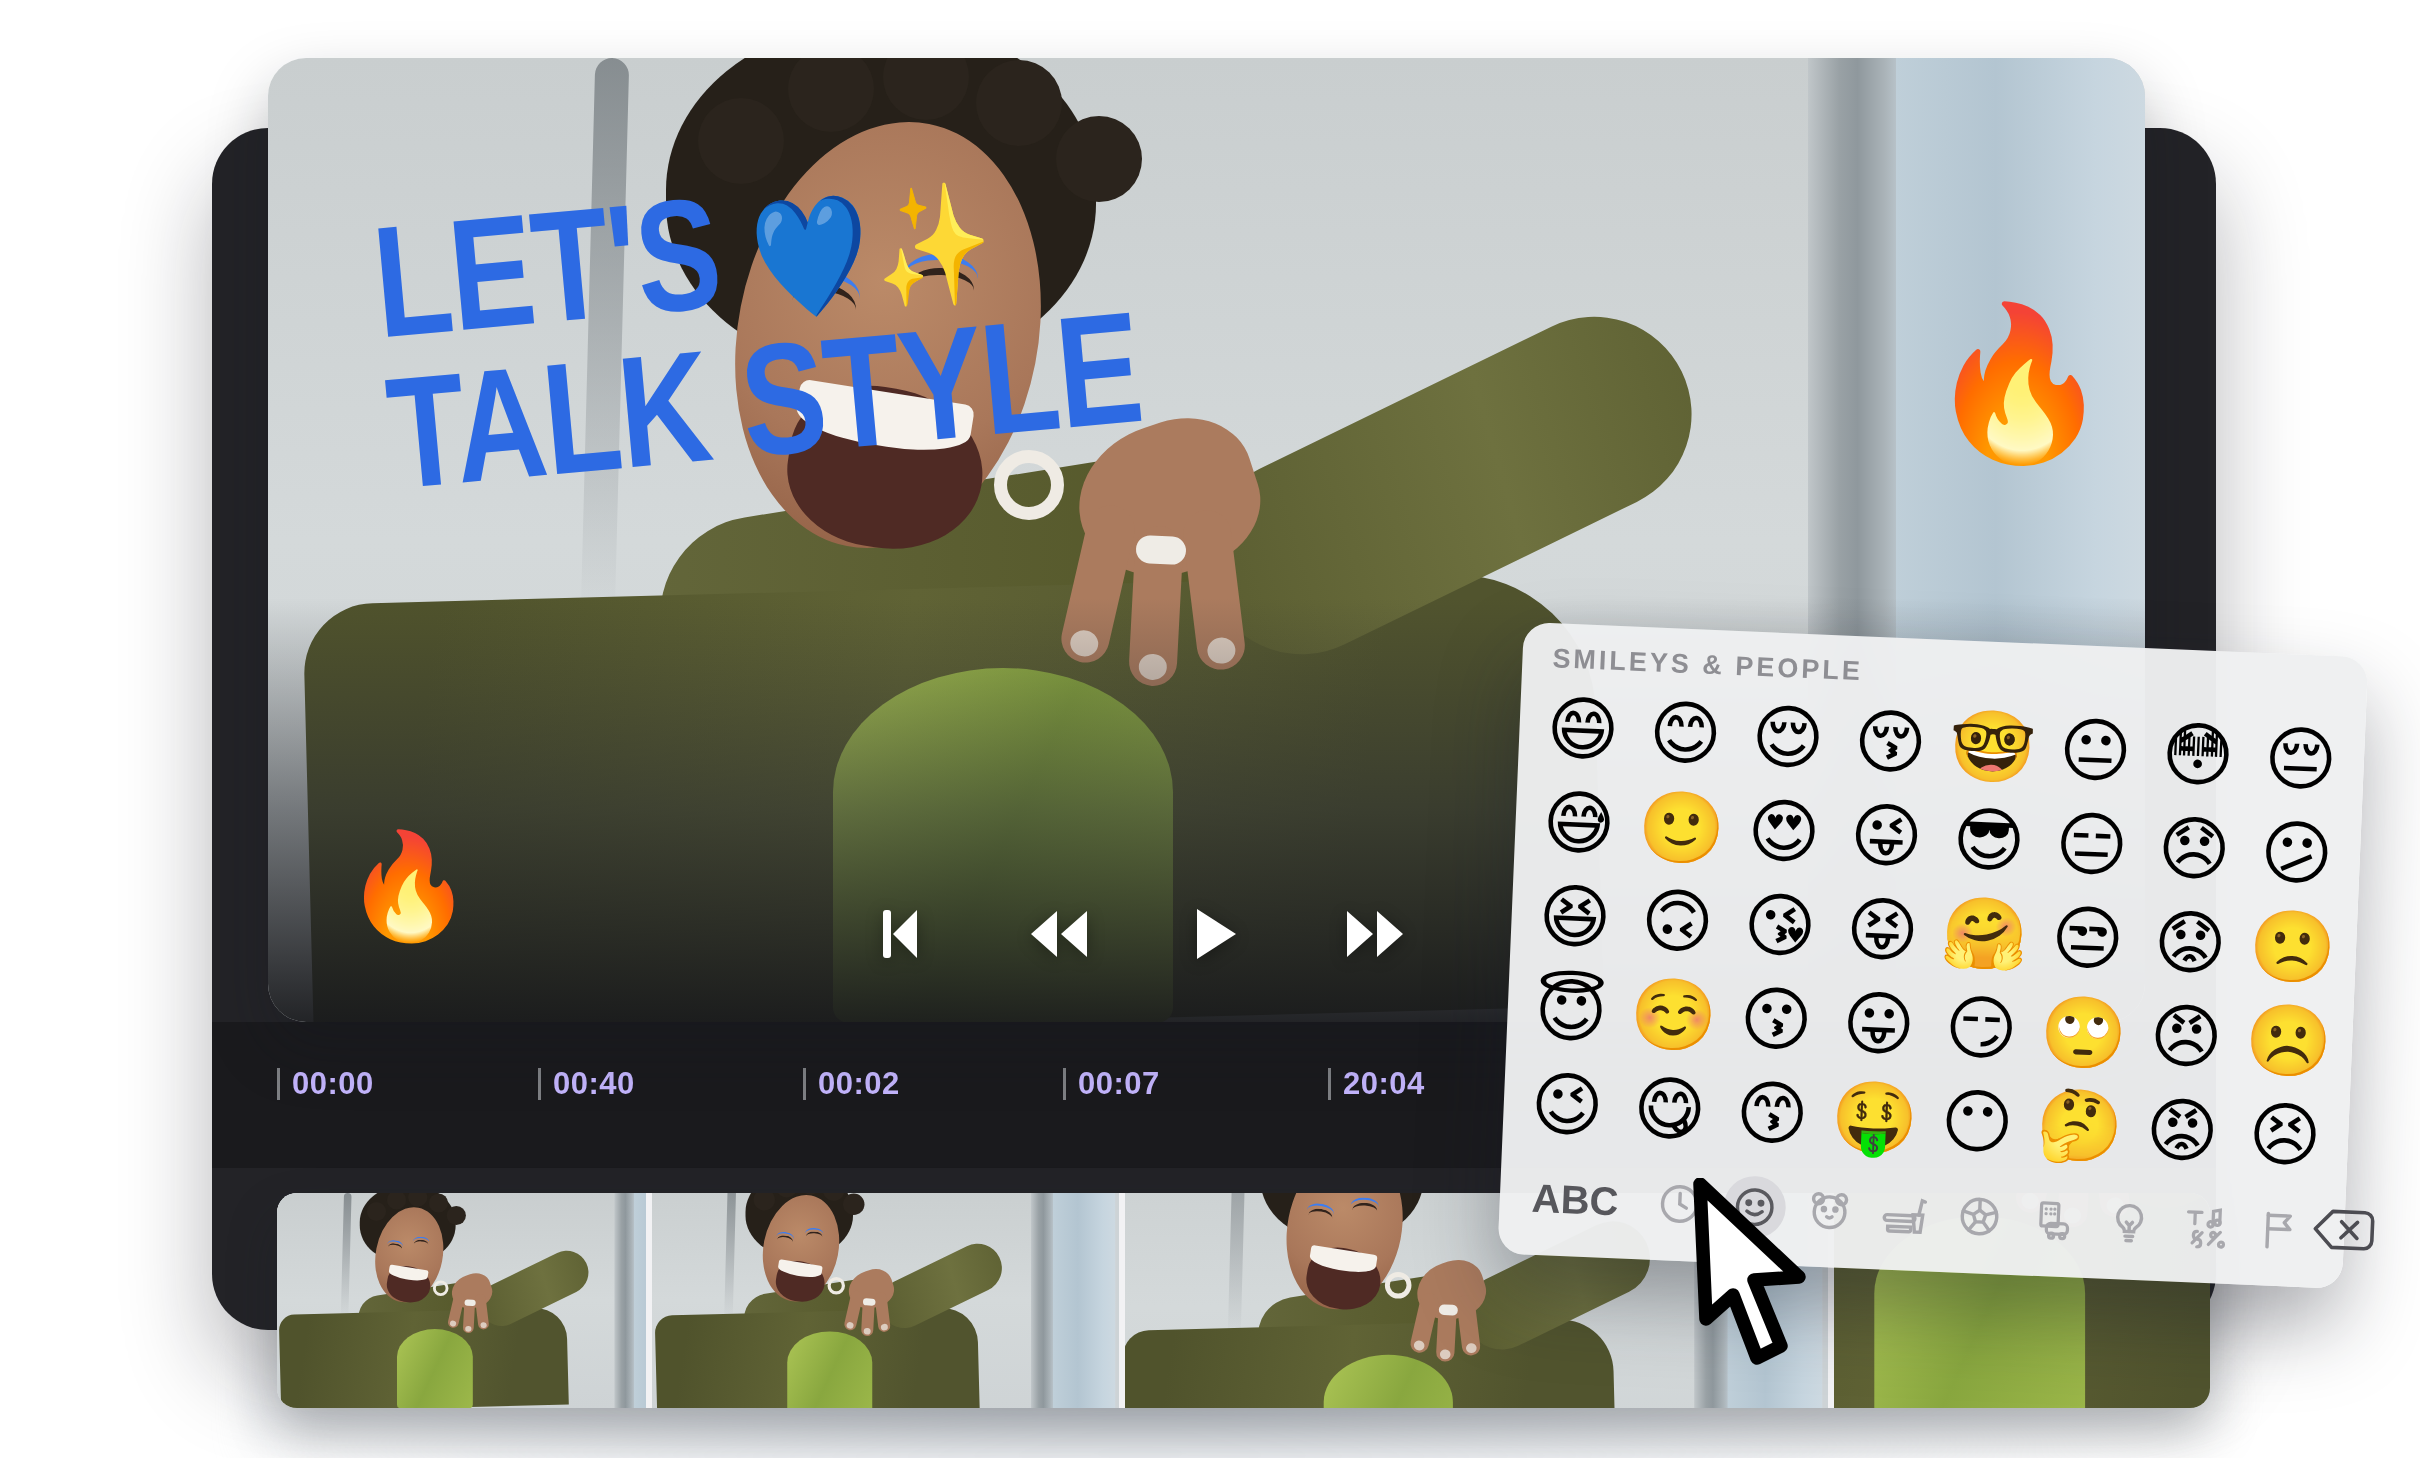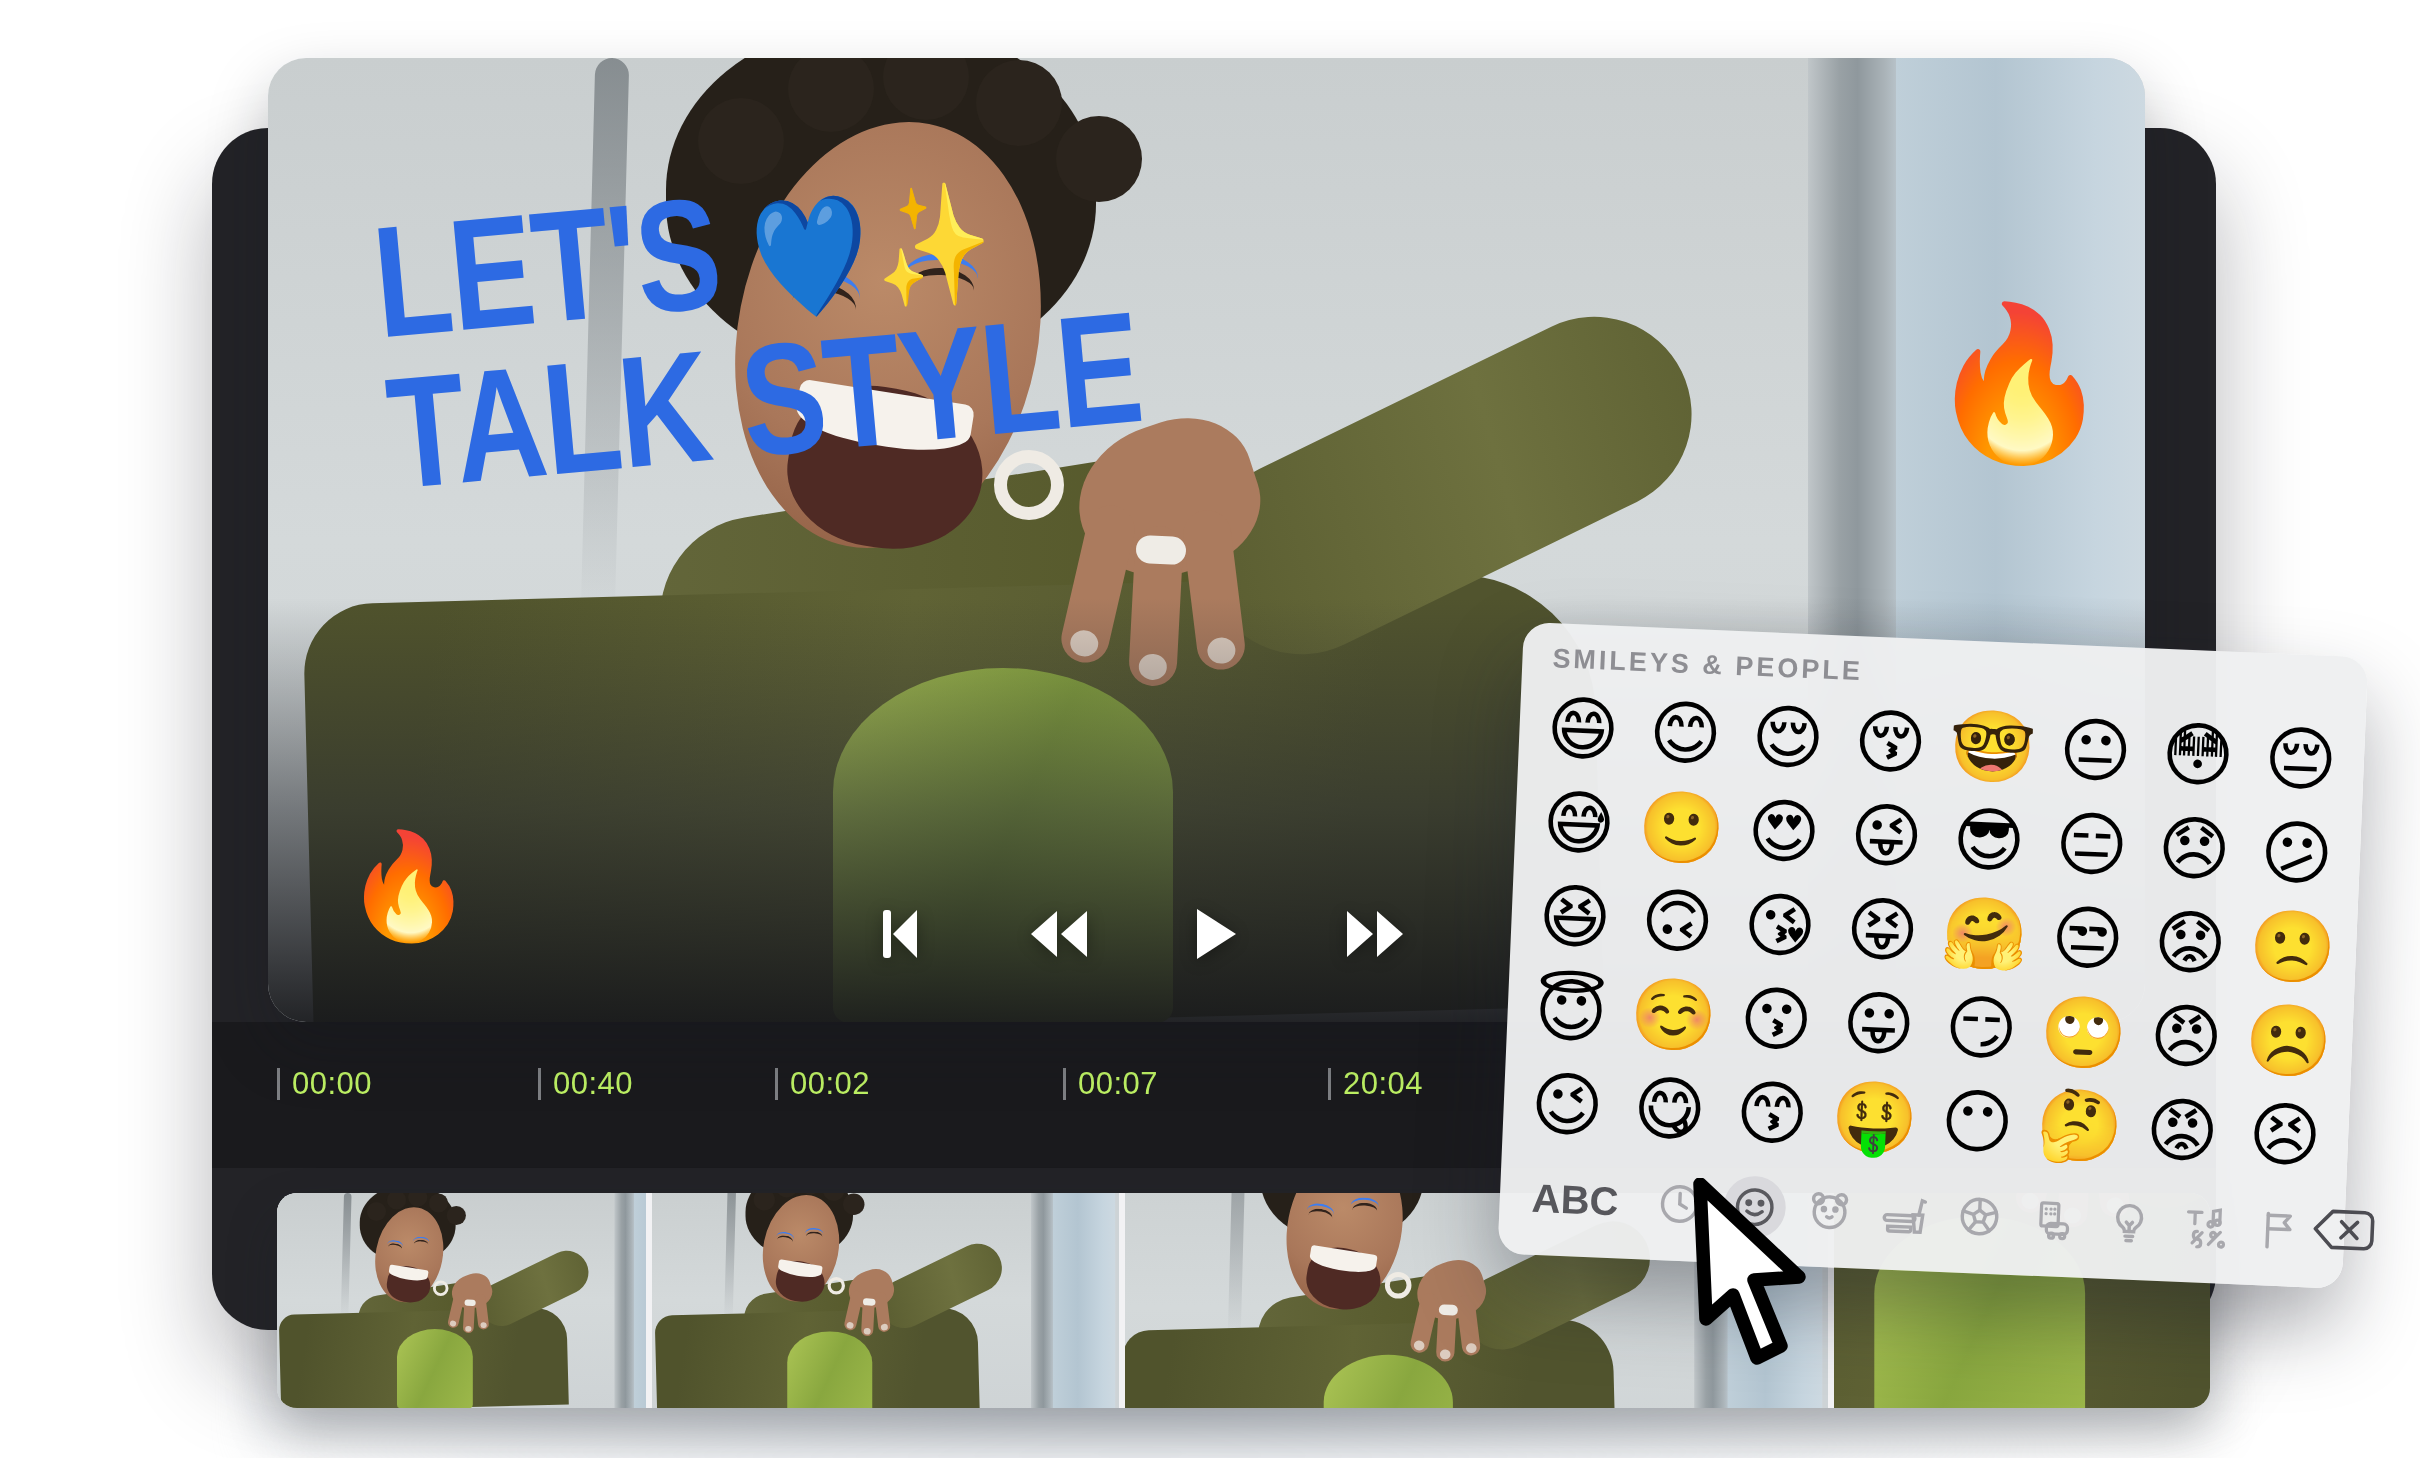--- a/index.html
+++ b/index.html
@@ -11,21 +11,21 @@
   .floor-shadow{left:240px;top:1330px;width:2000px;height:170px;
     background:radial-gradient(ellipse at 45% 40%,rgba(188,196,206,.55),rgba(210,216,224,.25) 55%,transparent 75%);
     filter:blur(14px);z-index:1;}
 
   
   .editor-frame{left:212px;top:128px;width:2004px;height:1202px;border-radius:56px;
     background:#232327;box-shadow:0 45px 90px rgba(15,18,25,.30);z-index:2;}
   .timeline-strip{position:absolute;left:0;top:894px;width:100%;height:146px;background:#1a1a1d;}
   .ts{position:absolute;top:44px;display:flex;align-items:center;gap:12px;}
   .ts .tick{width:3px;height:32px;background:#7e8084;}
-  .ts .lbl{color:#bef264;font-size:31px;letter-spacing:.5px;}
+  .ts .lbl{color:#c4b5fd;font-size:31px;letter-spacing:.5px;font-weight:bold;}
 
   
   .video-canvas{left:268px;top:58px;width:1877px;height:964px;border-radius:38px;overflow:hidden;
     box-shadow:0 26px 60px rgba(20,24,30,.25);z-index:3;}
 
   
   .scene{position:absolute;left:0;top:0;width:1877px;height:965px;transform-origin:0 0;}
   .scene>div{position:absolute;}
   .wall{left:0;top:0;right:0;bottom:0;background:linear-gradient(180deg,#c9cecf 0%,#d4d9da 50%,#ced3d5 100%);}
   .streak{left:320px;top:0;width:34px;height:560px;border-radius:20px;transform:rotate(1.5deg);
@@ -124,21 +124,21 @@
   <div class="abs editor-frame">
     <div class="timeline-strip">
       <div class="ts" style="left:65px">
           <div class="tick"></div>
           <div class="lbl">00:00</div>
         </div>
       <div class="ts" style="left:326px">
           <div class="tick"></div>
           <div class="lbl">00:40</div>
         </div>
-      <div class="ts" style="left:563px">
+      <div class="ts" style="left:591px">
           <div class="tick"></div>
           <div class="lbl">00:02</div>
         </div>
       <div class="ts" style="left:851px">
           <div class="tick"></div>
           <div class="lbl">00:07</div>
         </div>
       <div class="ts" style="left:1116px">
           <div class="tick"></div>
           <div class="lbl">20:04</div>

